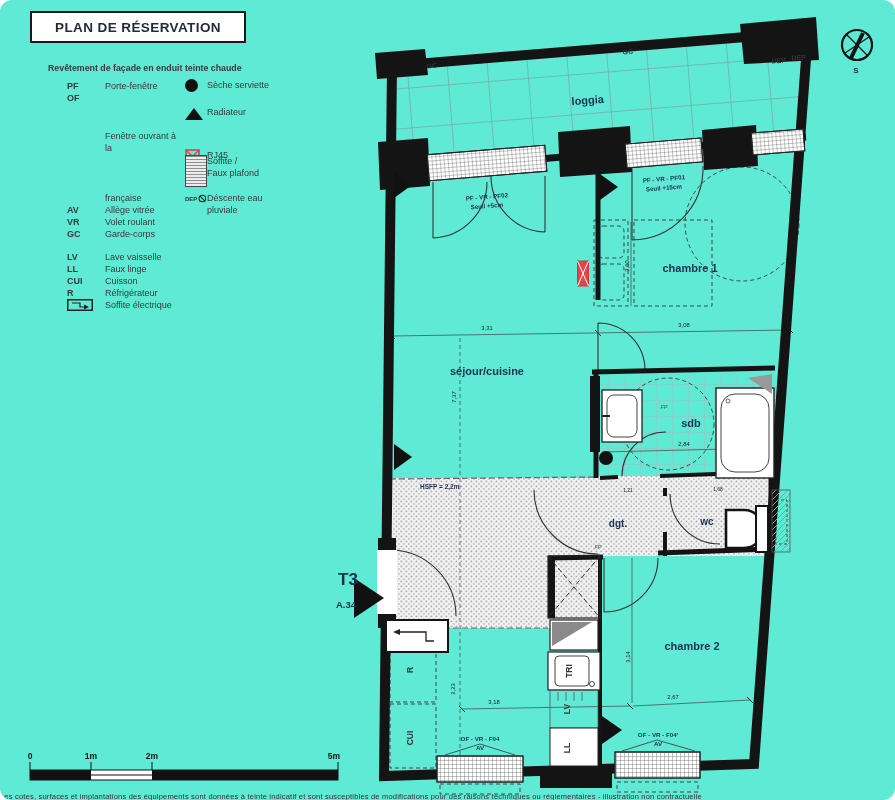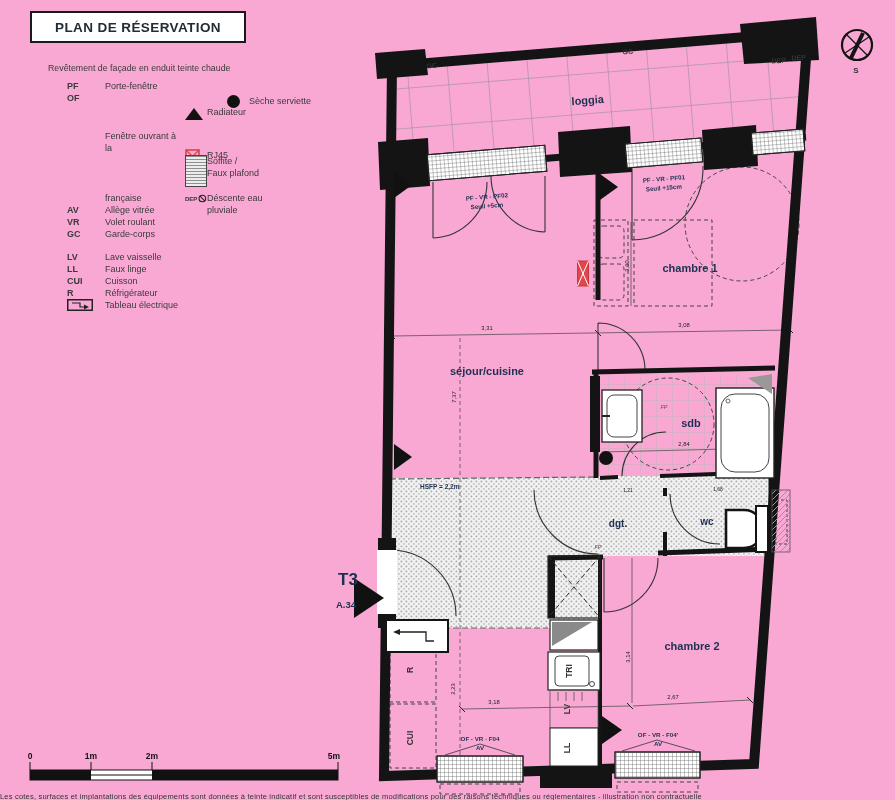--- a/index.html
+++ b/index.html
@@ -1,22 +1,22 @@
 <!DOCTYPE html>
 <html><head>
 <meta charset="utf-8">
 <style>
   html,body{margin:0;padding:0;background:#fff;}
-  .canvas{position:relative;width:895px;height:800px;background:#f9a8d4;overflow:hidden;
-          font-family:"Liberation Sans",sans-serif;color:#3a3a3a;}
+  .canvas{position:relative;width:895px;height:800px;background:#5eead4;overflow:hidden;
+          font-family:"Liberation Sans",sans-serif;color:#3a3a3a;border-radius:12px;}
   
   .title-box{position:absolute;left:30px;top:11px;width:212px;height:28px;
              border:2px solid #1a1a1a;display:flex;align-items:center;justify-content:center;
              font-size:13.5px;font-weight:600;color:#232b36;letter-spacing:.4px;background:#fff;}
-  .facade-note{position:absolute;left:30px;top:63px;font-size:8.8px;font-weight:400;color:#3a3a3a;padding-left:18px;}
+  .facade-note{position:absolute;left:30px;top:63px;font-size:8.8px;font-weight:700;color:#3a3a3a;padding-left:18px;}
   .abbr-list{position:absolute;left:30px;top:80px;width:150px;font-size:9px;line-height:12px;}
   .abbr-row{display:flex;padding-left:37px;}
   .abbr-row .code{width:38px;font-weight:600;flex:none;}
   .abbr-row .lbl span{display:block;margin-top:38px;}
   .gap{height:11px;}
   .te-icon{display:inline-block;vertical-align:-2px;}
   .sym-list{position:absolute;left:185px;top:79px;width:180px;font-size:9px;line-height:12px;}
   .sym-item{position:absolute;left:0;display:flex;align-items:flex-start;}
   .sym-icon{width:22px;flex:none;display:flex;justify-content:flex-start;}
   .dot-icon{width:13px;height:13px;border-radius:50%;background:#111;margin-top:0px;}
@@ -96,26 +96,26 @@
     <div class="abbr-row">
       <span class="code">R</span>
       <span class="lbl">Réfrigérateur</span>
     </div>
     <div class="abbr-row">
       <span class="code"><svg class="te-icon" width="26" height="12" viewBox="0 0 26 12">
             <rect x="0.75" y="0.75" width="24.5" height="10.5" fill="none" stroke="#222" stroke-width="1.5"></rect>
             <path d="M5,4 H13 V8 H17" stroke="#222" fill="none" stroke-width="1.2"></path>
             <polygon points="17,5.5 22,8 17,10.5" fill="#222"></polygon>
           </svg></span>
-      <span class="lbl">Tableau électrique</span>
+      <span class="lbl">Soffite électrique</span>
     </div>
   </div>
 
   <div class="sym-list">
-    <div class="sym-item" style="top:16px;margin-left:42px;">
+    <div class="sym-item" style="top:0;">
       <span class="sym-icon">
           <span class="dot-icon"></span>
         </span>
       <span class="sym-lbl">Sèche serviette</span>
     </div>
     <div class="sym-item" style="top:27px;">
       <span class="sym-icon">
           <span class="tri-icon"></span>
         </span>
       <span class="sym-lbl">Radiateur</span>

